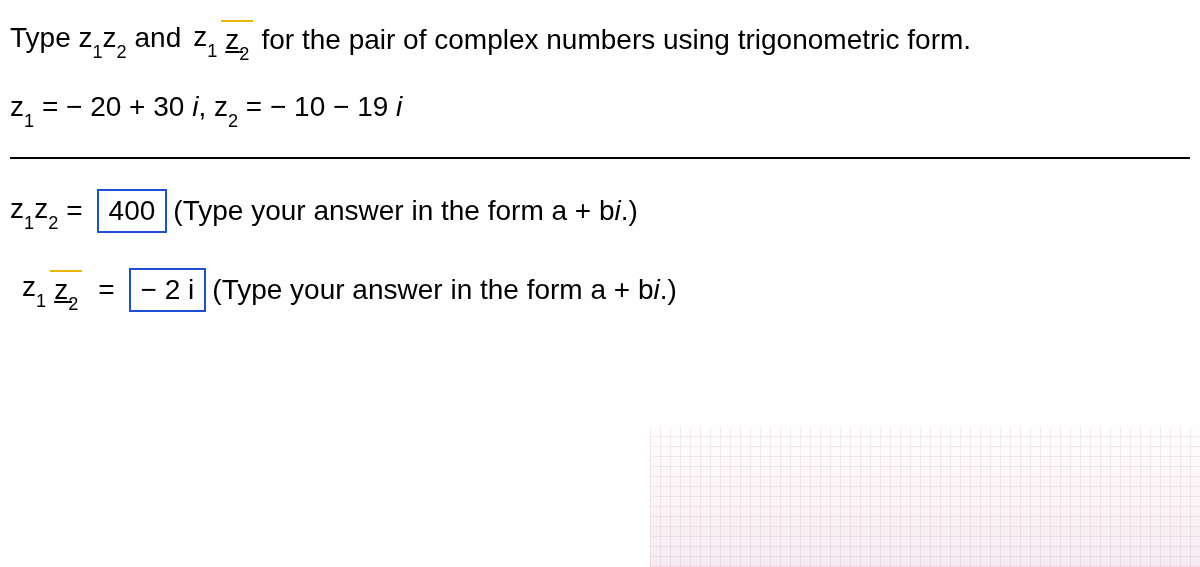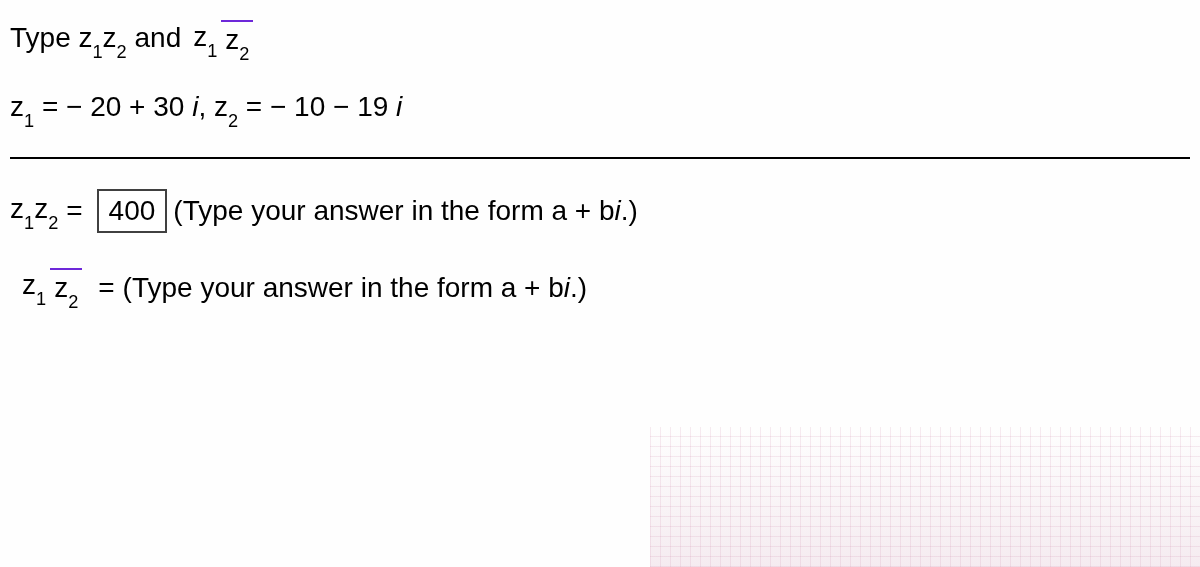--- a/index.html
+++ b/index.html
@@ -26,41 +26,42 @@
     .fraction {
       display: inline-flex;
       align-items: center;
       vertical-align: middle;
       margin: 0 8px;
     }
     .fraction .num {
       padding: 0 4px 2px 4px;
     }
     .fraction .den {
-      border-top: 2px solid #6d28d9;
+      border-top: 2px solid #eab308;
       padding: 2px 4px 0 4px;
+      text-decoration: underline;
     }
     .sub {
       font-size: 0.65em;
       vertical-align: sub;
       position: relative;
       top: 0.25em;
     }
     .italic {
       font-style: italic;
     }
     hr.divider {
       border: none;
       border-top: 2px solid #000;
       margin: 25px 0 30px 0;
       width: 100%;
     }
     .input-box {
       display: inline-block;
-      border: 2px solid #404040;
+      border: 2px solid #1d4ed8;
       padding: 4px 10px;
       margin: 0 6px;
       min-width: 50px;
       text-align: left;
       font-size: 28px;
       background: #fff;
     }
     .bottom-pattern {
       position: absolute;
       bottom: 0;
@@ -86,20 +87,21 @@
 <body>
 
 <div class="line">
   <span>
     <span>Type z</span><span class="sub">1</span><span>z</span><span class="sub">2</span><span> and </span>
   </span>
   <span class="fraction">
     <span class="num"><span>z</span><span class="sub">1</span></span>
     <span class="den"><span>z</span><span class="sub">2</span></span>
   </span>
+  <span> for the pair of complex numbers using trigonometric form.</span>
 </div>
 
 <div class="line">
   <span>
     <span>z</span><span class="sub">1</span><span> = − 20 + 30 </span><span class="italic">i</span><span>, </span><span>z</span><span class="sub">2</span><span> = − 10 − 19 </span><span class="italic">i</span>
   </span>
 </div>
 
 <hr class="divider">
 
@@ -113,18 +115,19 @@
     <span> (Type your answer in the form a + b</span><span class="italic">i</span><span>.)</span>
   </span>
 </div>
 
 <div class="line" style="margin-top:35px;">
   <span class="fraction">
     <span class="num"><span>z</span><span class="sub">1</span></span>
     <span class="den"><span>z</span><span class="sub">2</span></span>
   </span>
   <span class="eq"> = </span>
+  <span class="input-box">− 2 i</span>
   <span>
     <span> (Type your answer in the form a + b</span><span class="italic">i</span><span>.)</span>
   </span>
 </div>
 
 <div class="bottom-pattern"></div>
 
 </body></html>

